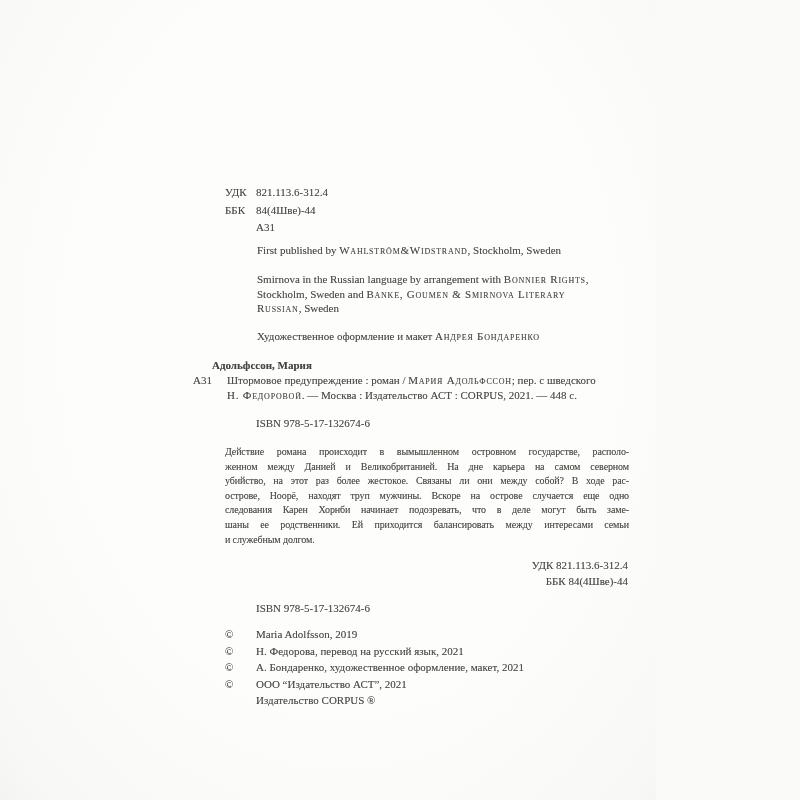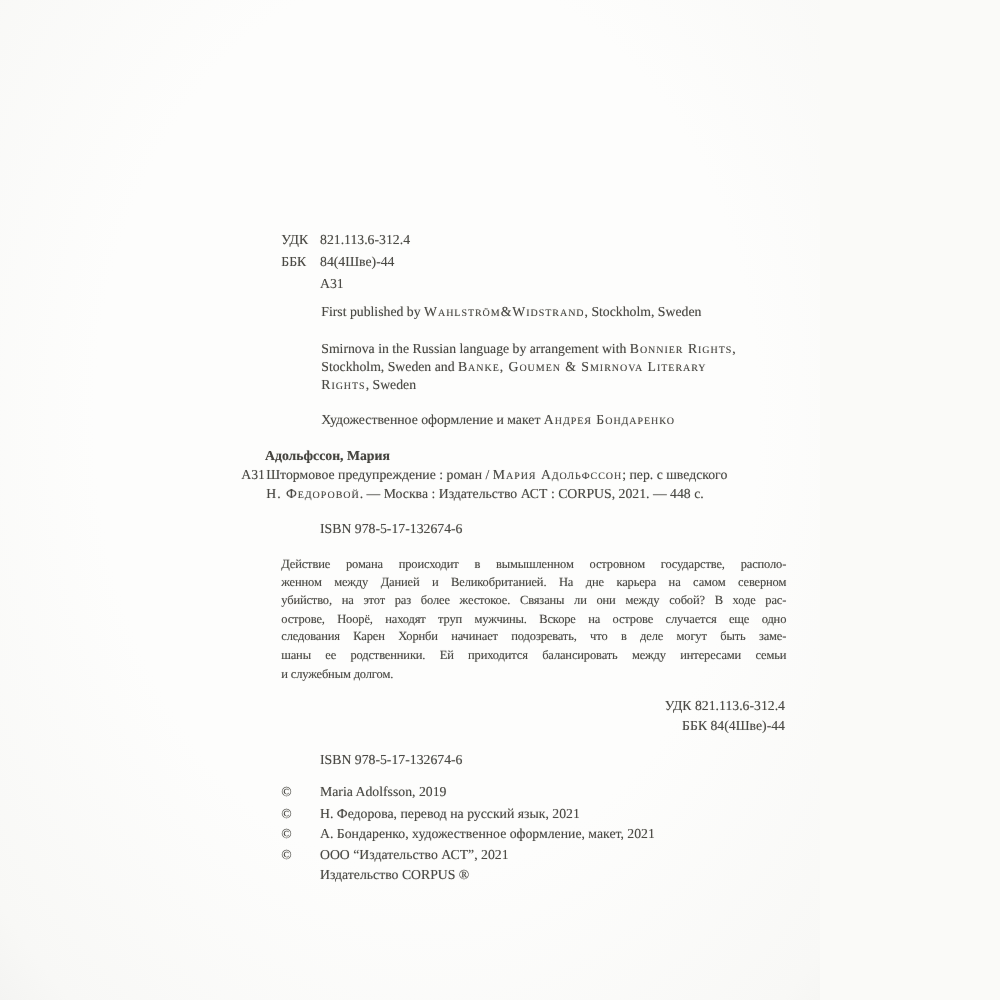--- a/index.html
+++ b/index.html
@@ -71,33 +71,33 @@
   </div>
 
   <div class="abs" style="left:257px; top:272px; width:378px;">
     <div class="nowrap">
       <span>Smirnova in the Russian language by arrangement with </span><span class="sc">Bonnier Rights</span><span>,</span>
     </div>
     <div class="nowrap">
       <span>Stockholm, Sweden and </span><span class="sc">Banke, Goumen &amp; Smirnova Literary</span><span></span>
     </div>
     <div class="nowrap">
-      <span></span><span class="sc">Rights</span><span>, Sweden</span>
+      <span></span><span class="sc">Russian</span><span>, Sweden</span>
     </div>
   </div>
 
   <div class="abs nowrap" style="left:257px; top:329px;">
     <span>Художественное оформление и макет </span><span class="sc">Андрея Бондаренко</span>
   </div>
 
   <div class="abs bold nowrap" style="left:212px; top:358px;">Адольфссон, Мария</div>
 
   <div class="abs" style="left:193px; top:373px; width:437px;">
     <span class="abs" style="left:0; top:0;">А31</span>
-    <div class="entry-text" style="margin-left:20px;">
+    <div class="entry-text" style="margin-left:34px;">
       <div class="nowrap">
         <span>Штормовое предупреждение : роман / </span><span class="sc">Мария Адольфссон</span><span>; пер. с шведского</span>
       </div>
       <div class="nowrap">
         <span></span><span class="sc">Н. Федоровой</span><span>. — Москва : Издательство АСТ : CORPUS, 2021. — 448 с.</span>
       </div>
     </div>
   </div>
 
   <div class="abs nowrap" style="left:256px; top:416px;">ISBN 978-5-17-132674-6</div>

